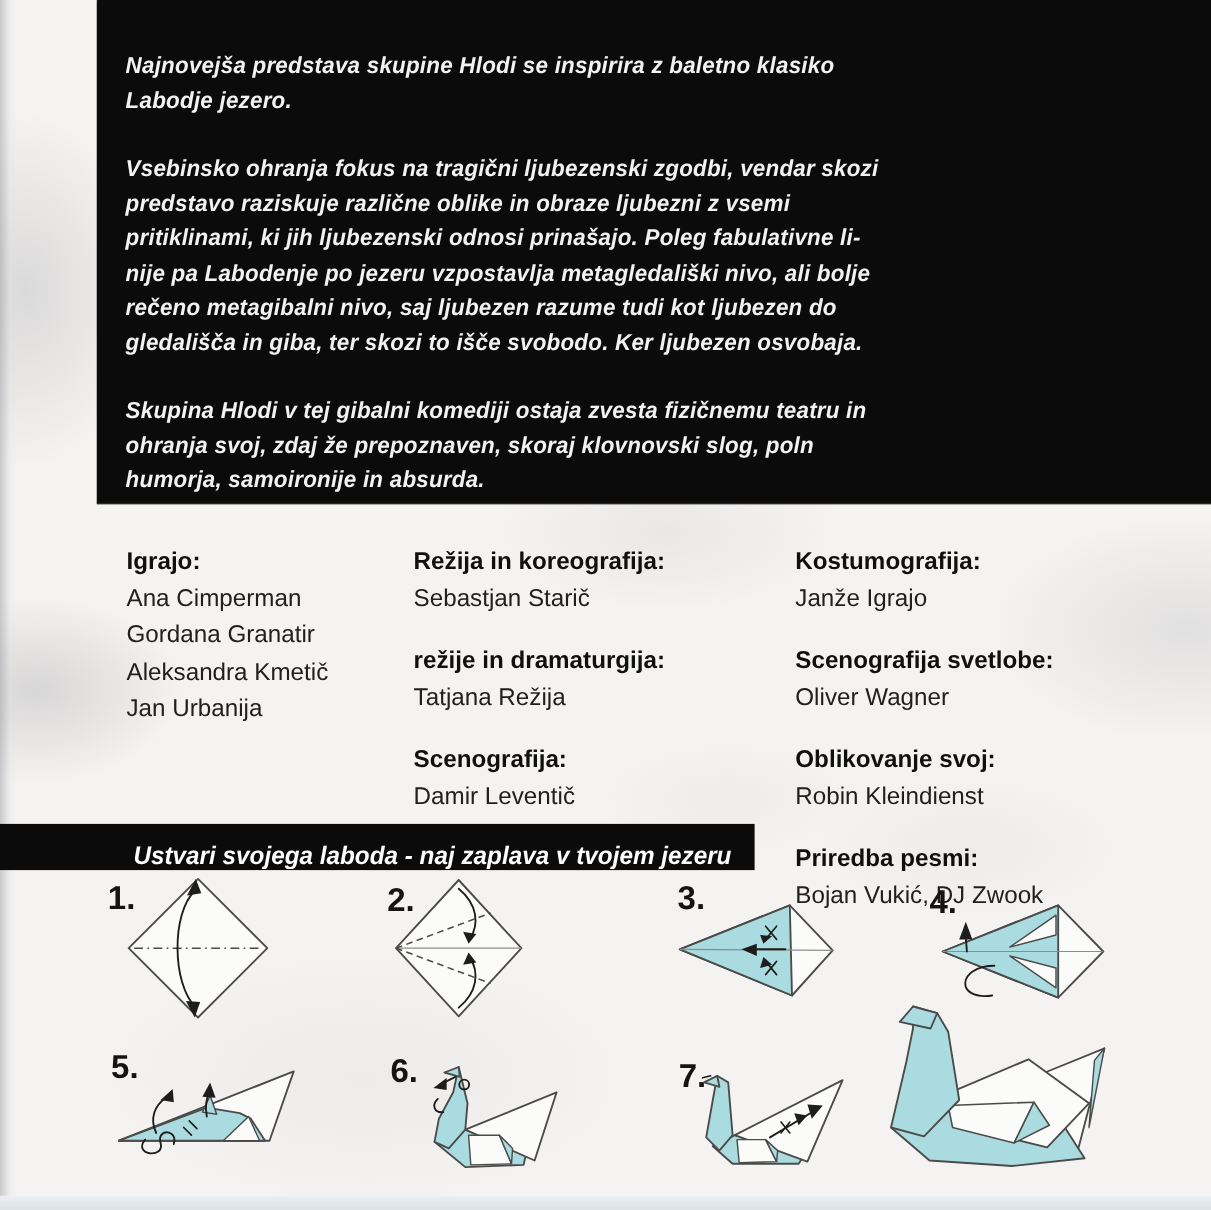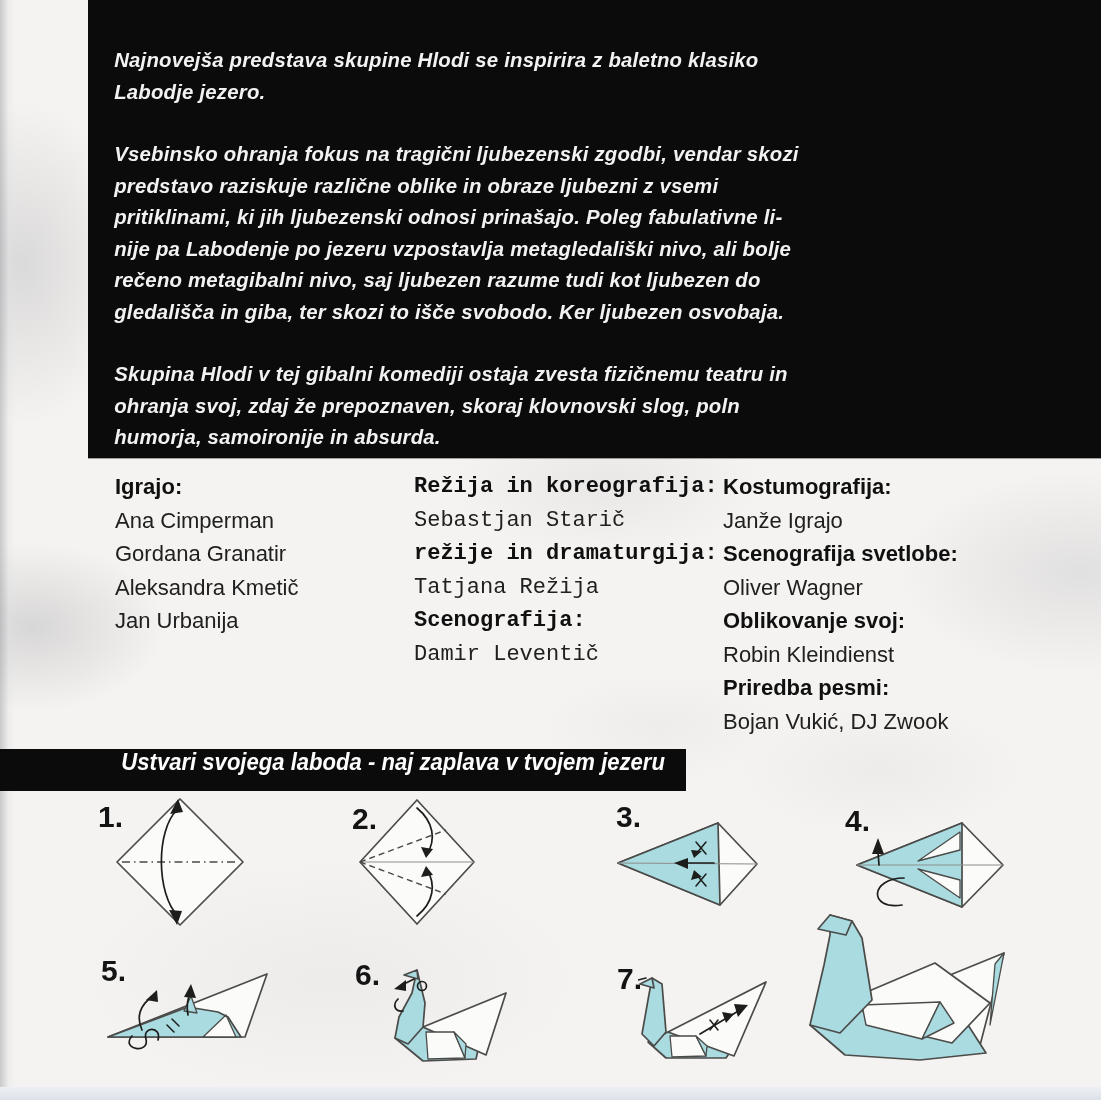--- a/index.html
+++ b/index.html
@@ -42,28 +42,28 @@
     font-size:21px;line-height:31.5px;letter-spacing:0.2px;
     color:#f2f2f2;
   }
   .intro-box p + p{margin-top:31px;}
   
   .credits-col{
     position:absolute;top:470px;
     font-size:22px;line-height:33.5px;color:#202020;
   }
   .credits-col .line{white-space:nowrap;}
-  .credits-col .bold{font-weight:bold;color:#101010;}
+  .credits-col .bold{font-weight:bold;color:#101010;margin-top:23px;}
   .col1{left:115px;}
-  .col2{left:414px;font-family:Liberation Mono, monospace;}
+  .col2{left:376px;}
   .col3{left:723px;}
   
   .banner{
     position:absolute;left:0;top:749px;width:686px;height:42px;
-    background:#0b0b0b;display:flex;align-items:flex-start;justify-content:center;
+    background:#0b0b0b;display:flex;align-items:flex-end;justify-content:center;
     padding-left:100px;box-sizing:border-box;
   }
   .banner span{
     font-style:italic;font-weight:bold;font-size:23px;color:#fdfdfd;
     transform:scaleX(0.96);transform-origin:center;white-space:nowrap;
   }
   
   .step-num{
     position:absolute;font-weight:bold;font-size:30px;color:#141414;
     line-height:1;

